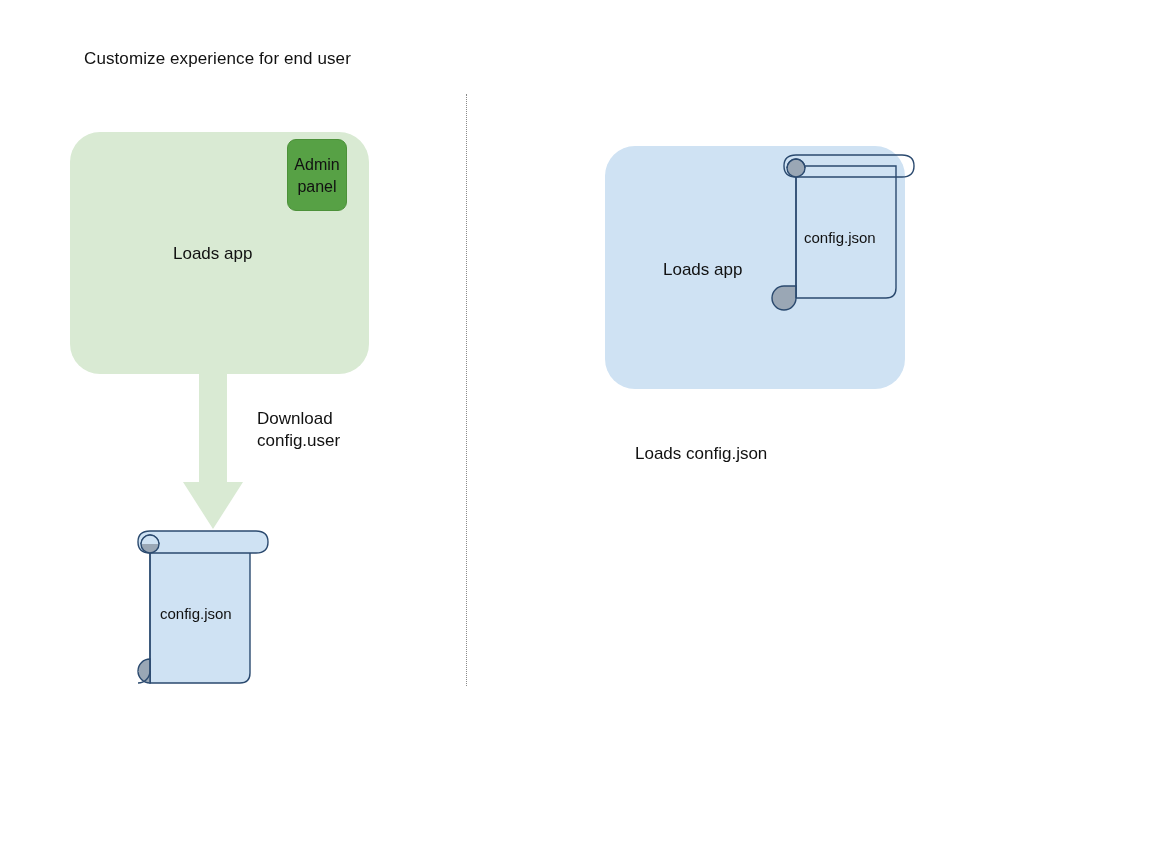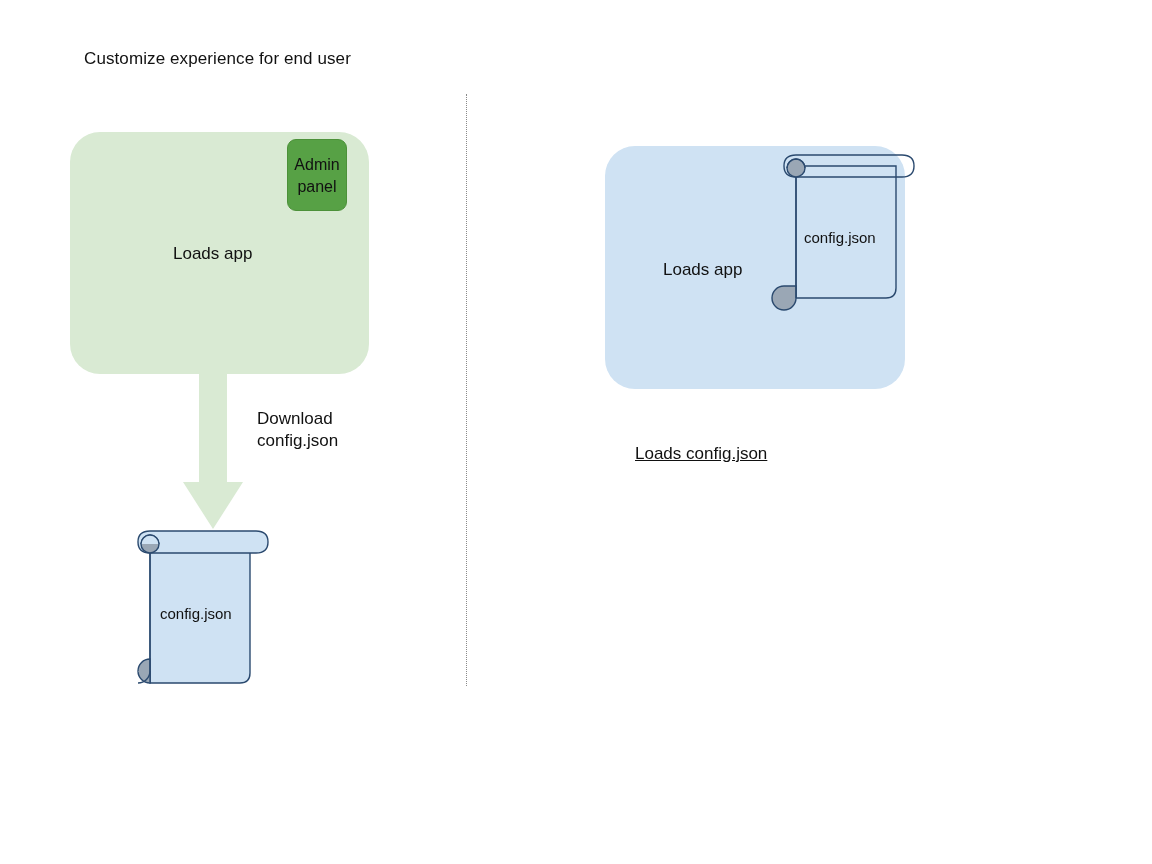--- a/index.html
+++ b/index.html
@@ -148,21 +148,20 @@
 
   
   #loads-caption {
     position: absolute;
     left: 627px;
     top: 443px;
     font-size: 17px;
     line-height: 22px;
     color: #111111;
     white-space: nowrap;
-    text-decoration: underline;
   }
 </style>
 </head>
 <body>
 
 <div class="canvas">
 
   <div class="heading" id="heading-left">Customize experience for end user</div>
 
 
@@ -177,21 +176,21 @@
 panel</div>
   </div>
 
   <div id="download-arrow">
     <svg width="62" height="158" viewBox="0 0 62 158">
       <path d="M 17 0 L 45 0 L 45 110 L 61 110 L 31 157 L 1 110 L 17 110 Z" fill="#d9ead3" stroke="none"></path>
     </svg>
   </div>
 
   <div class="arrow-label">Download
-config.json</div>
+config.user</div>
 
   <div class="scroll-doc" id="config-scroll-left">
     <svg width="150" height="165" viewBox="0 0 150 165">
 
       <path d="M 22 14
                L 122 14
                L 122 145
                Q 122 155 112 155
                L 22 155
                Z" fill="#cfe2f3" stroke="#2b4a6f" stroke-width="1.4"></path>

